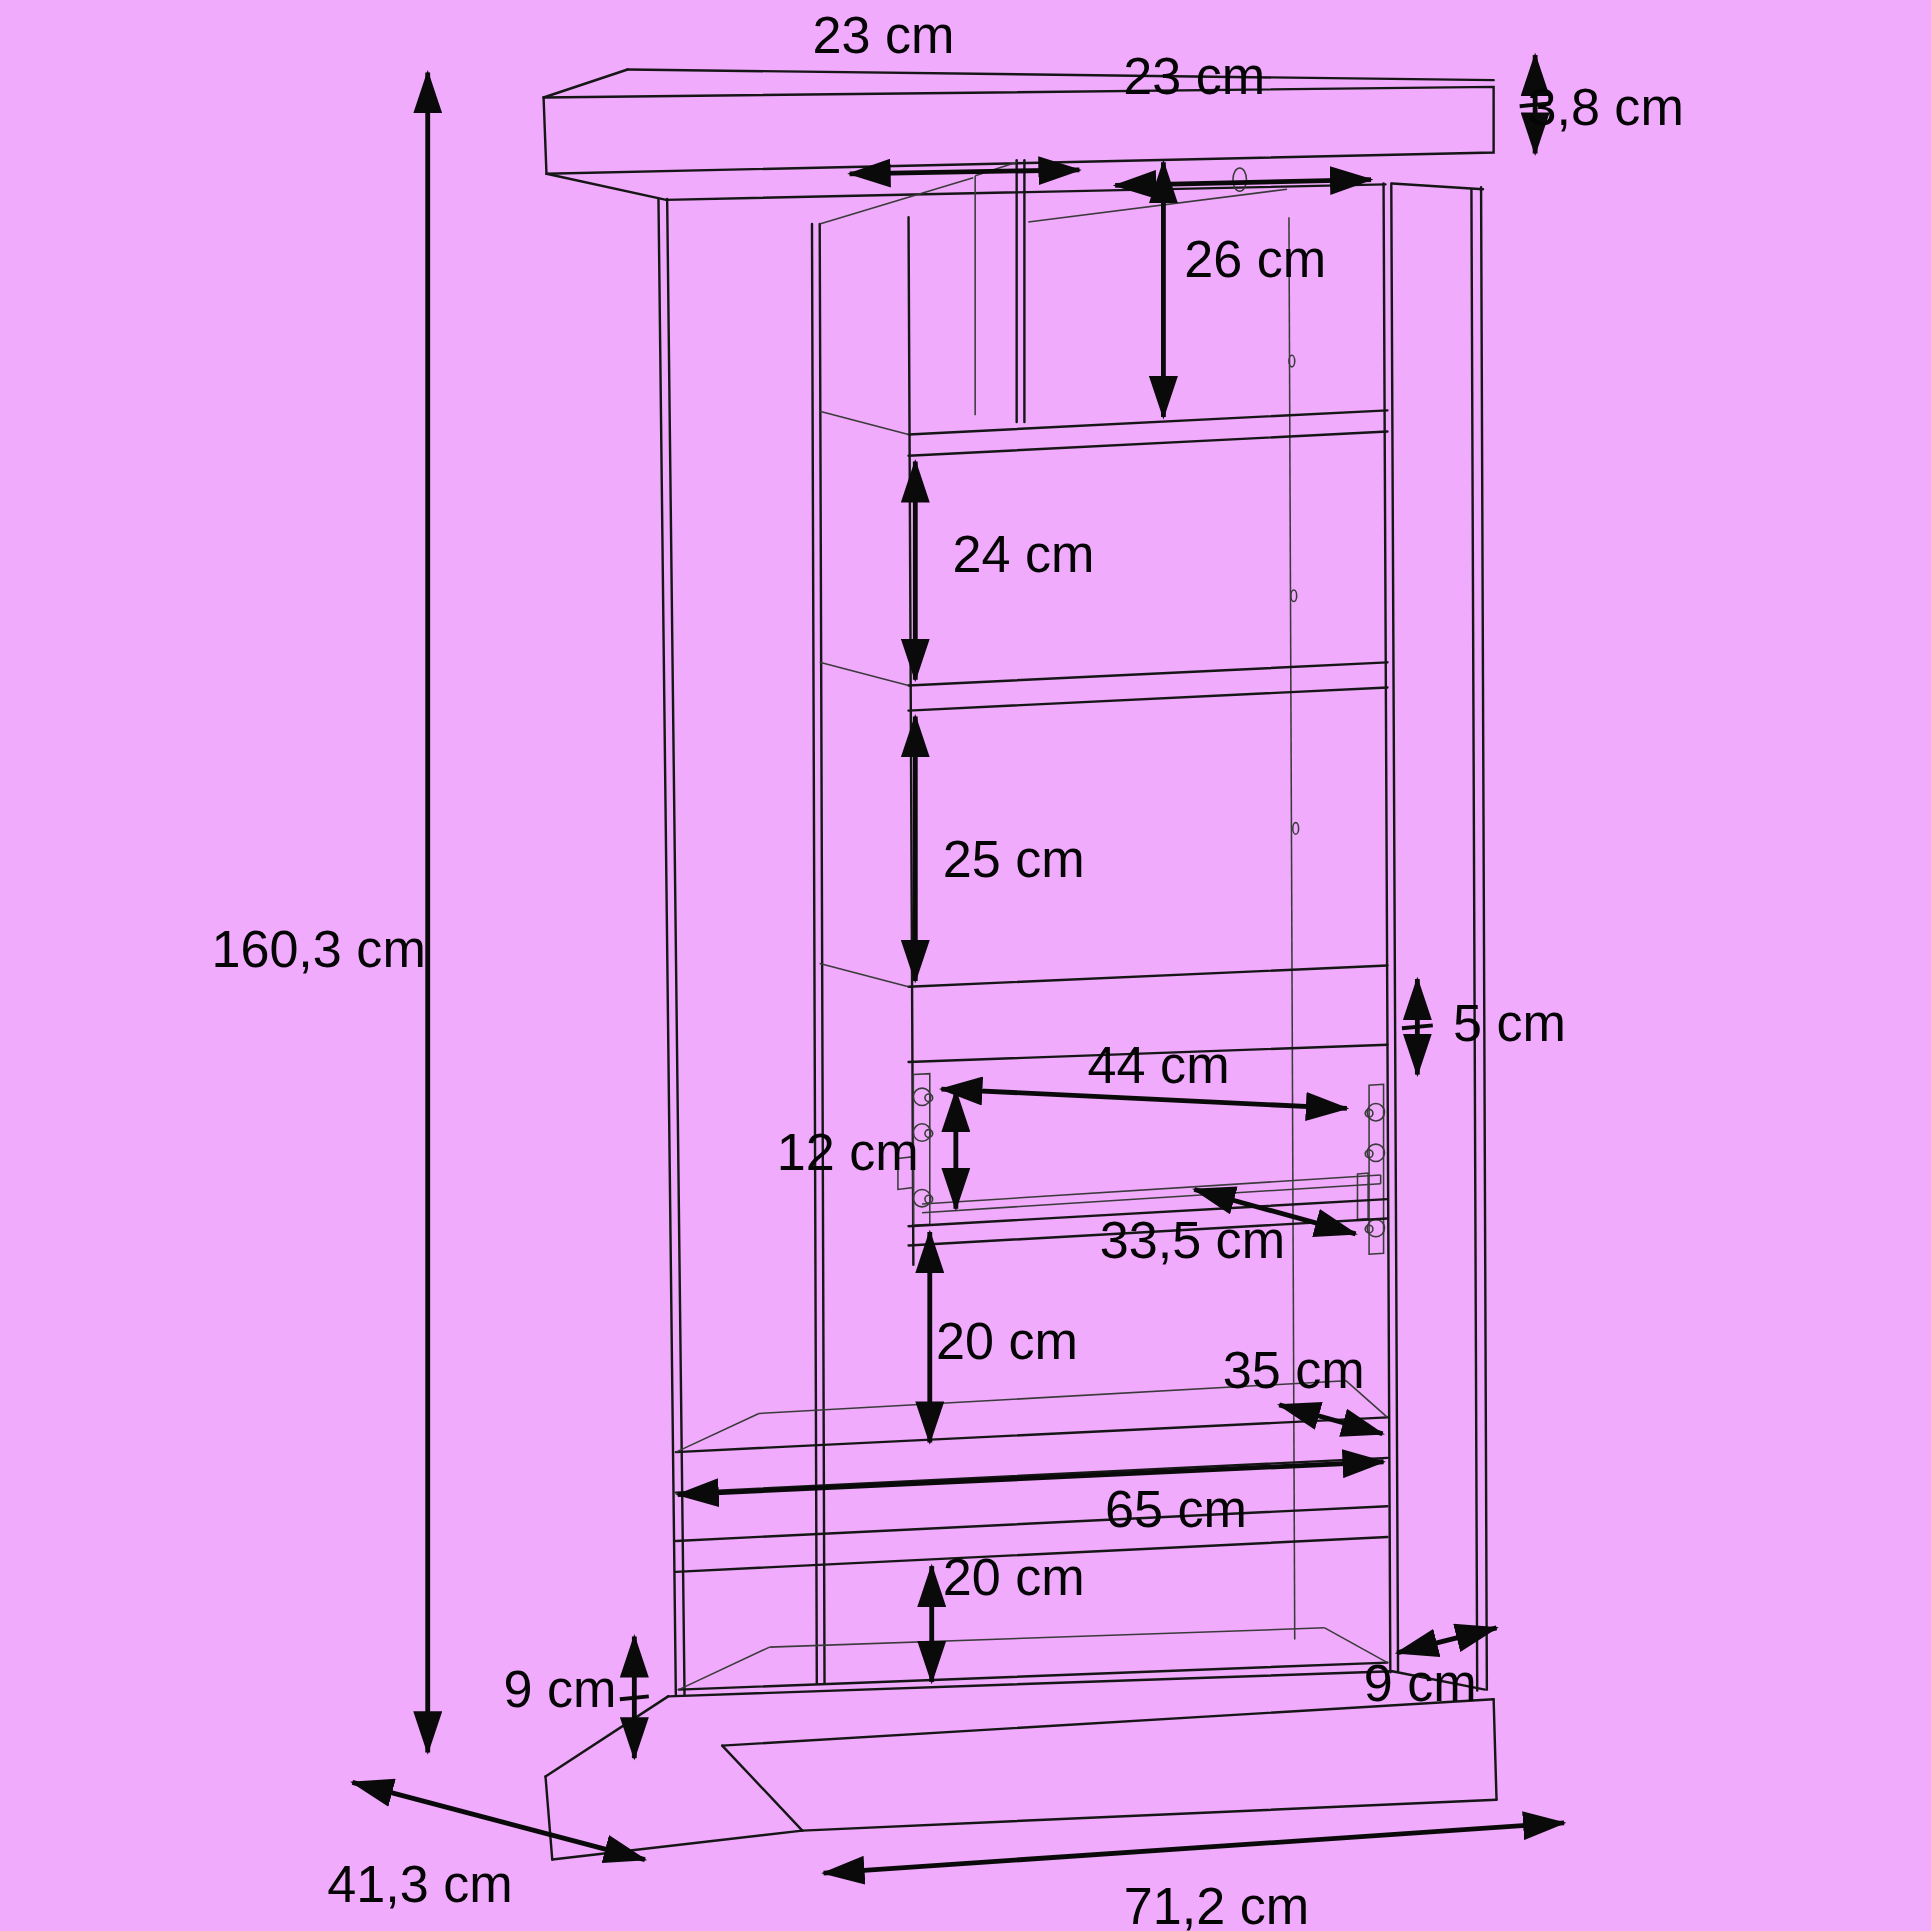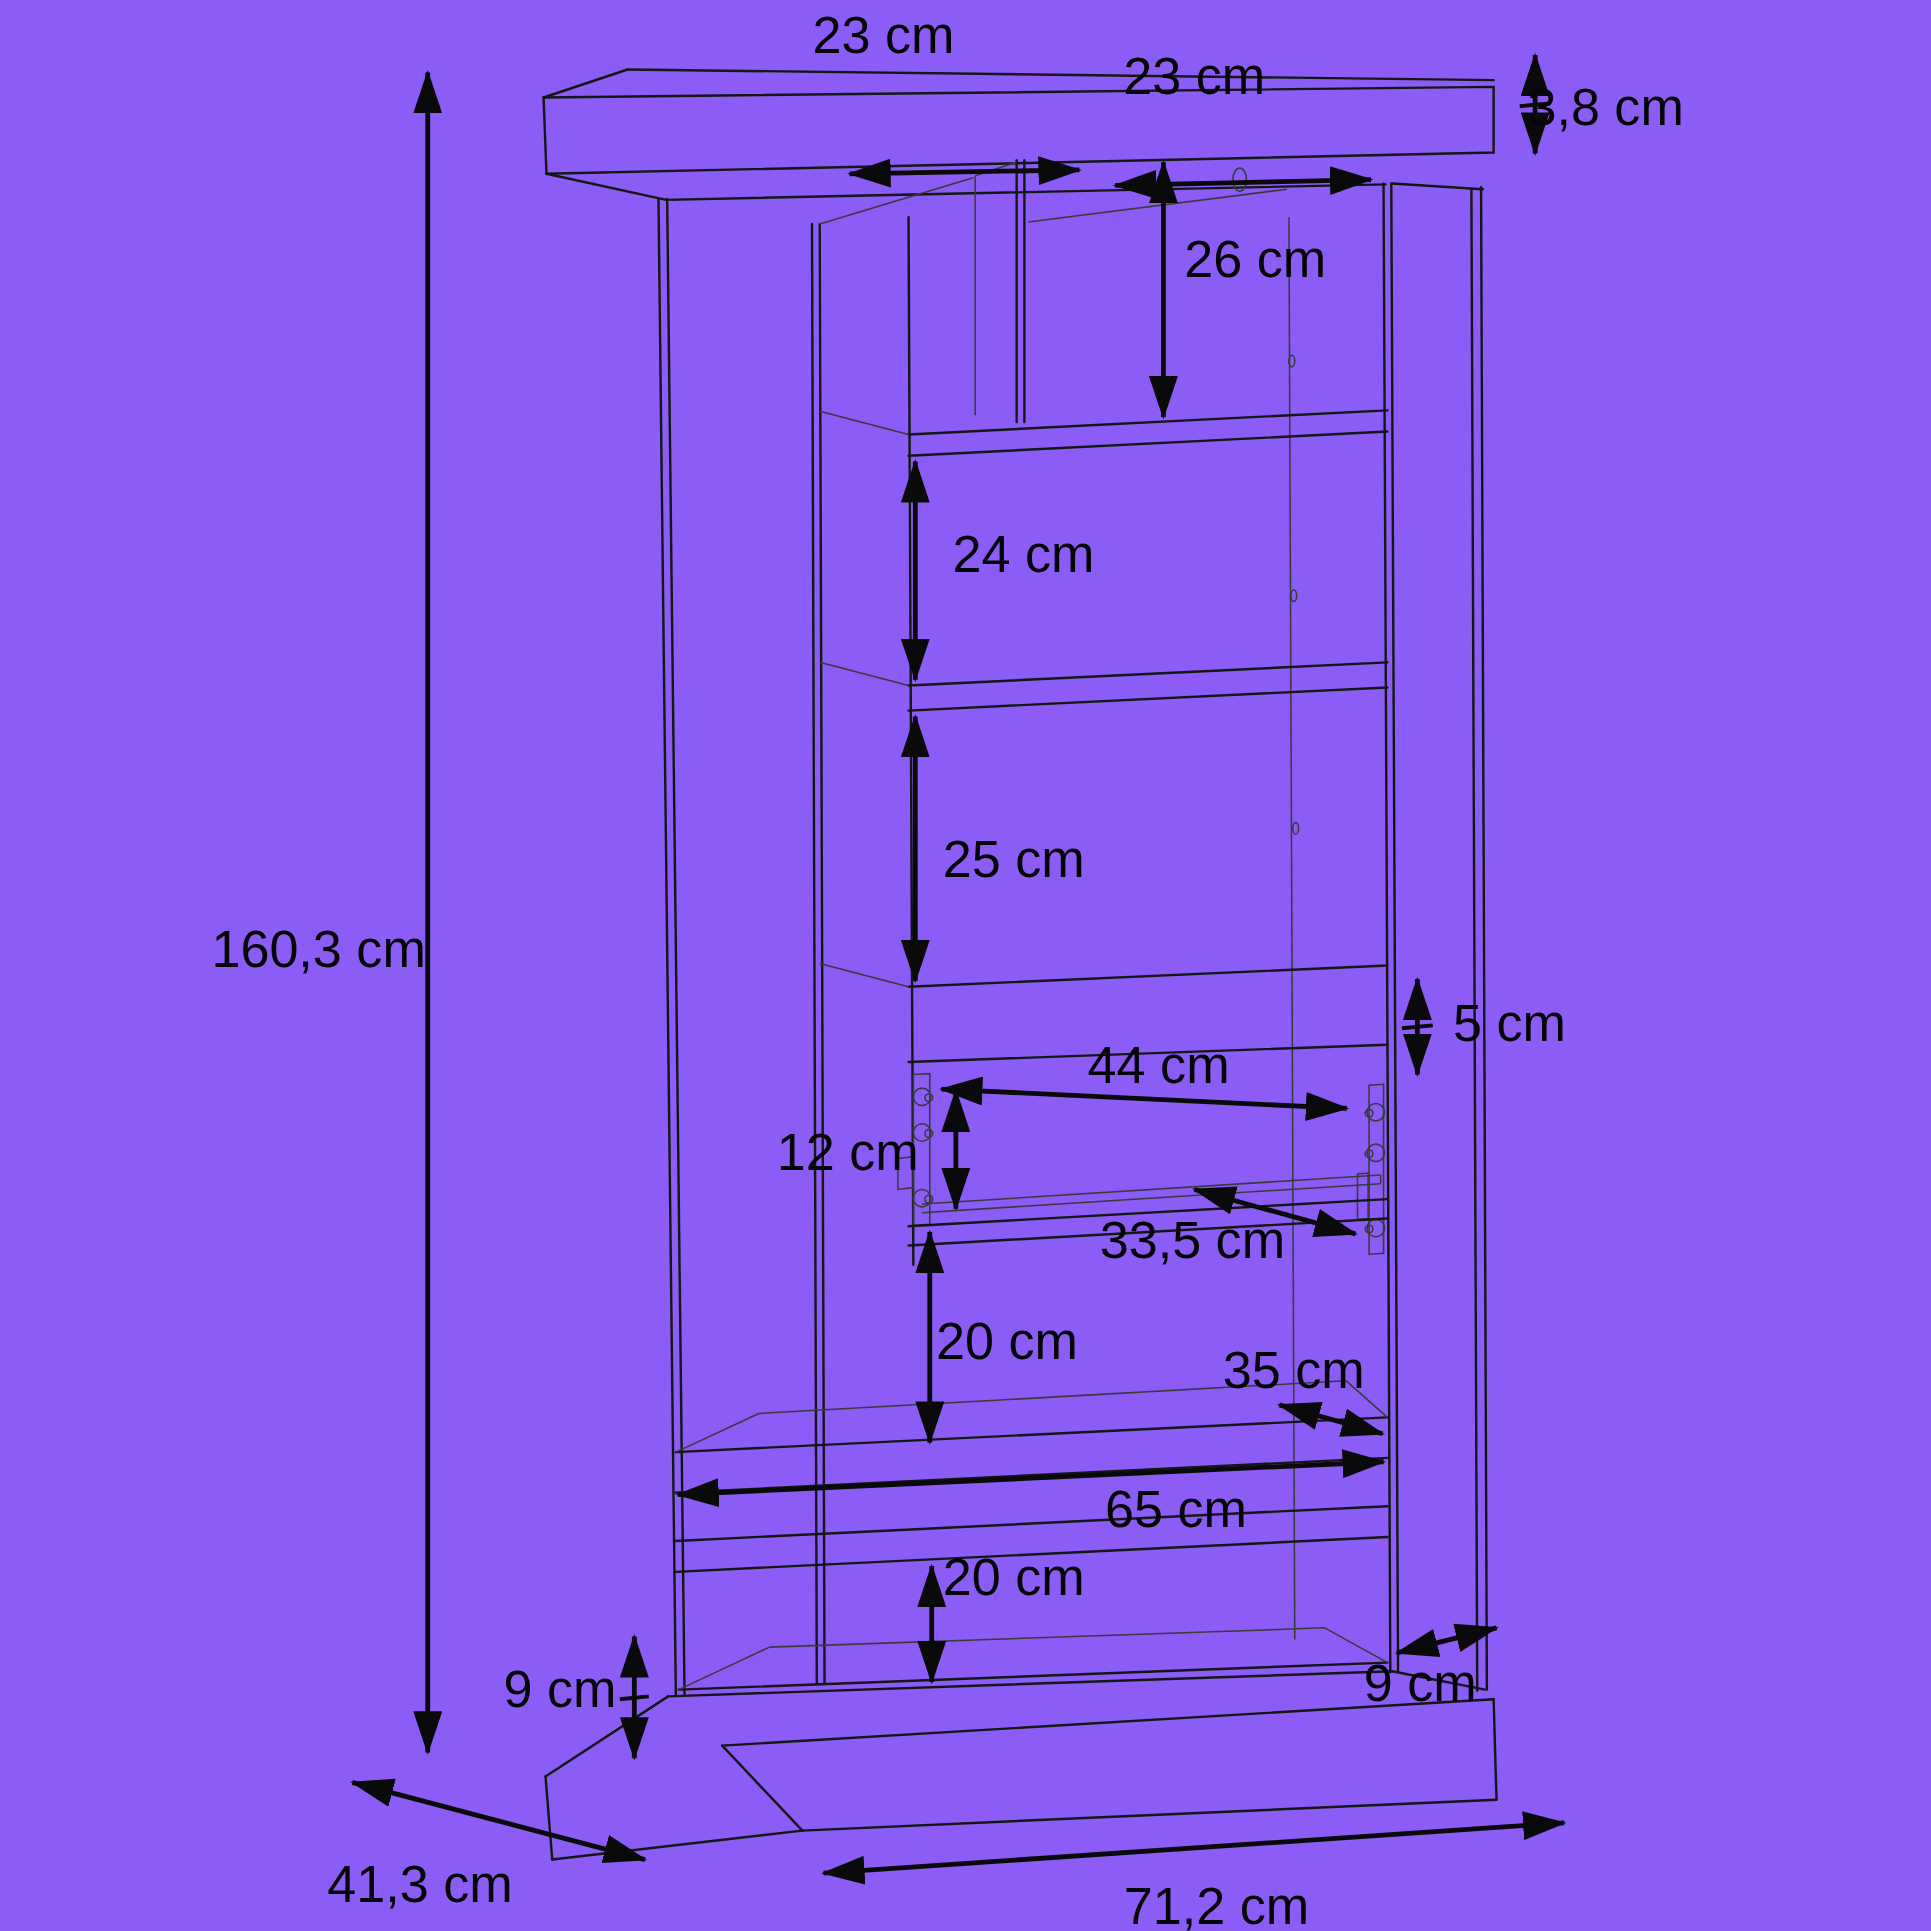--- a/index.html
+++ b/index.html
@@ -7,21 +7,21 @@
     padding:0;
     background:#ffffff;
     width:1931px;
     height:1931px;
     font-family:"Liberation Sans", sans-serif;
   }
   #stage{
     width:1931px;
     height:1931px;
     position:relative;
-    background:#8b5cf6;
+    background:#f0abfc;
   }
   svg{display:block}
   .s{stroke:#161616;stroke-width:2.5;fill:none;stroke-linecap:round}
   .s1{stroke:#3a3a3a;stroke-width:1.6;fill:none}
   .dim{stroke:#0a0a0a;stroke-width:5;fill:none}
   .tick{stroke:#0a0a0a;stroke-width:4;fill:none}
   .lbl{
     font-family:"Liberation Sans", sans-serif;
     font-size:54px;
     fill:#050505;

